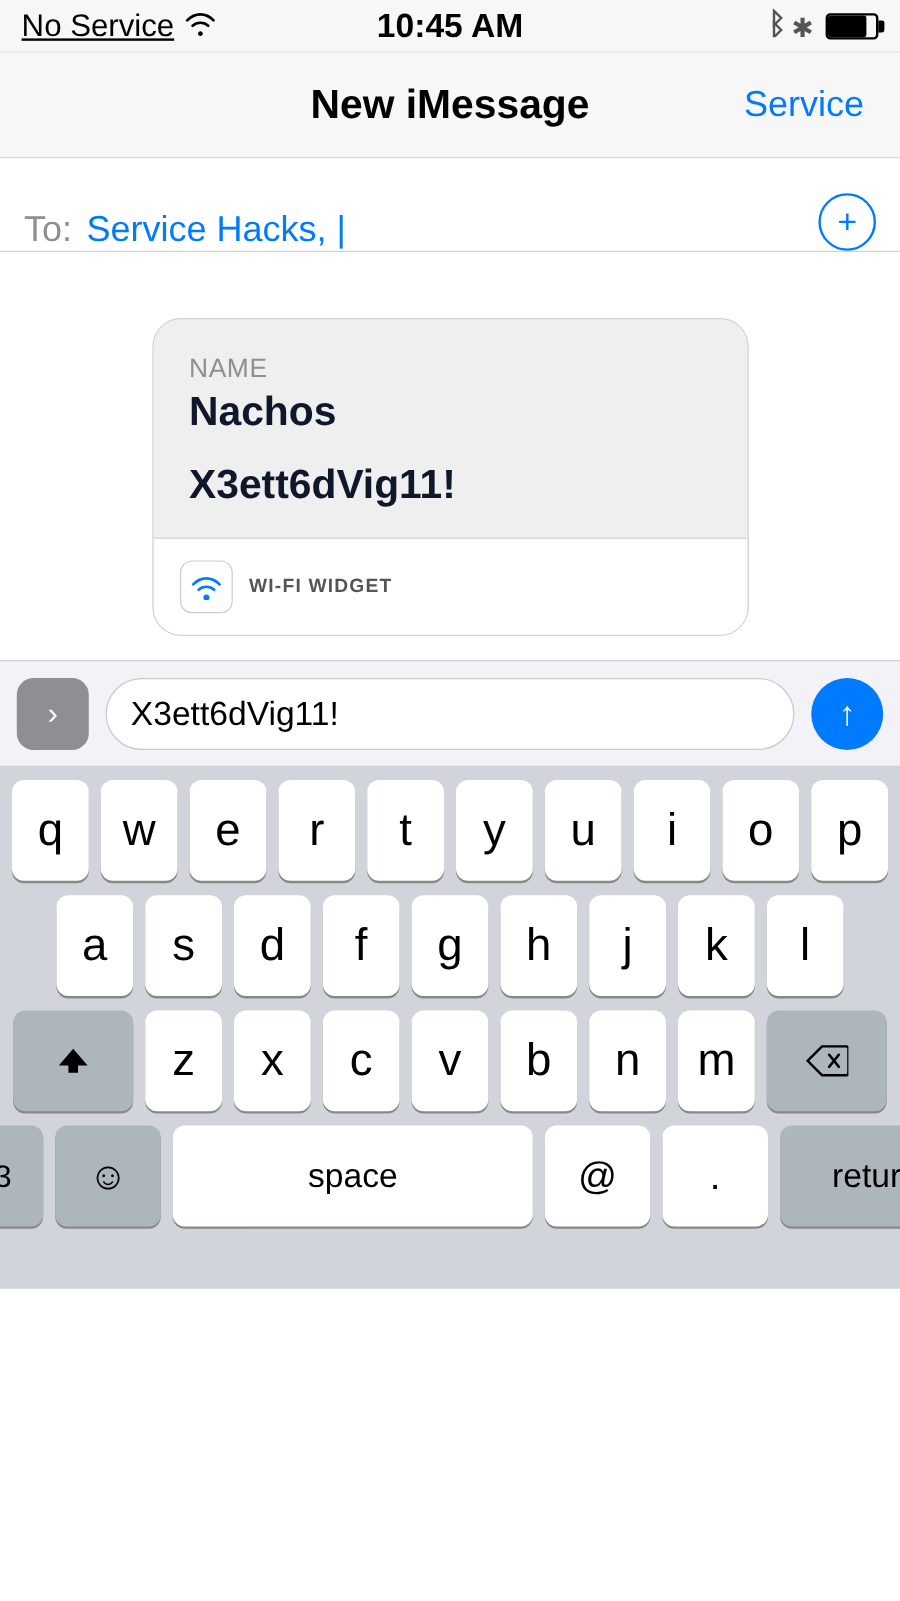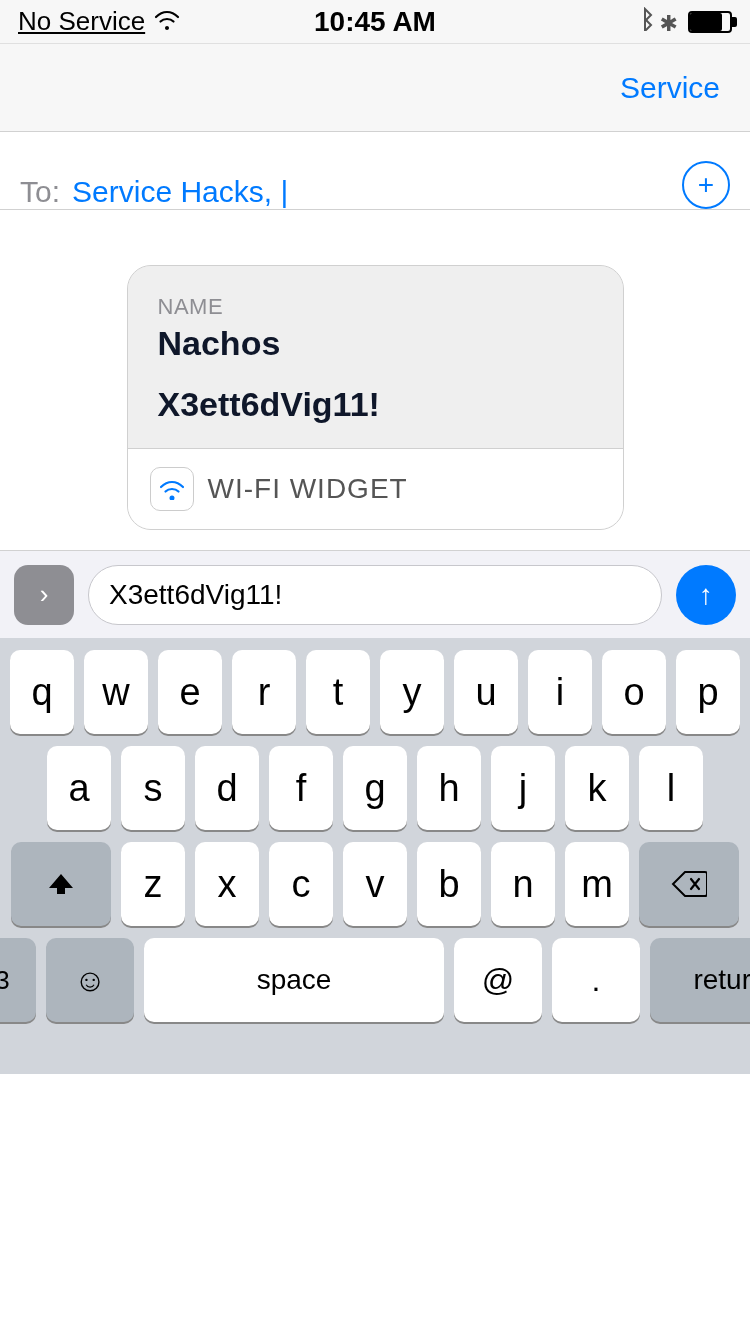--- a/index.html
+++ b/index.html
@@ -193,22 +193,22 @@
       width: 44px;
       height: 44px;
       border-radius: 10px;
       background: #fff;
       border: 1px solid #ccc;
       display: flex;
       align-items: center;
       justify-content: center;
     }
     .wifi-widget-label {
-      font-size: 28px;
-      font-weight: 400;
+      font-size: 16px;
+      font-weight: 700;
       color: #555;
       letter-spacing: 1px;
       text-transform: uppercase;
     }
 
     
     .input-bar {
       height: 88px;
       background: #f2f2f7;
       border-top: 1px solid #d1d1d1;
@@ -348,20 +348,21 @@
       ✱
     </span>
     <div class="battery">
       <div class="battery-fill"></div>
     </div>
   </div>
 </div>
 
 <div class="nav-bar">
   <div style="width:120px;"></div>
+  <div class="nav-title">New iMessage</div>
   <button class="nav-cancel">Service</button>
 </div>
 
 <div class="to-field">
   <span class="to-label">To:</span>
   <span class="to-value">
     <span>Service Hacks,</span>
     <span class="to-cursor">|</span>
   </span>
   <div class="add-button">

